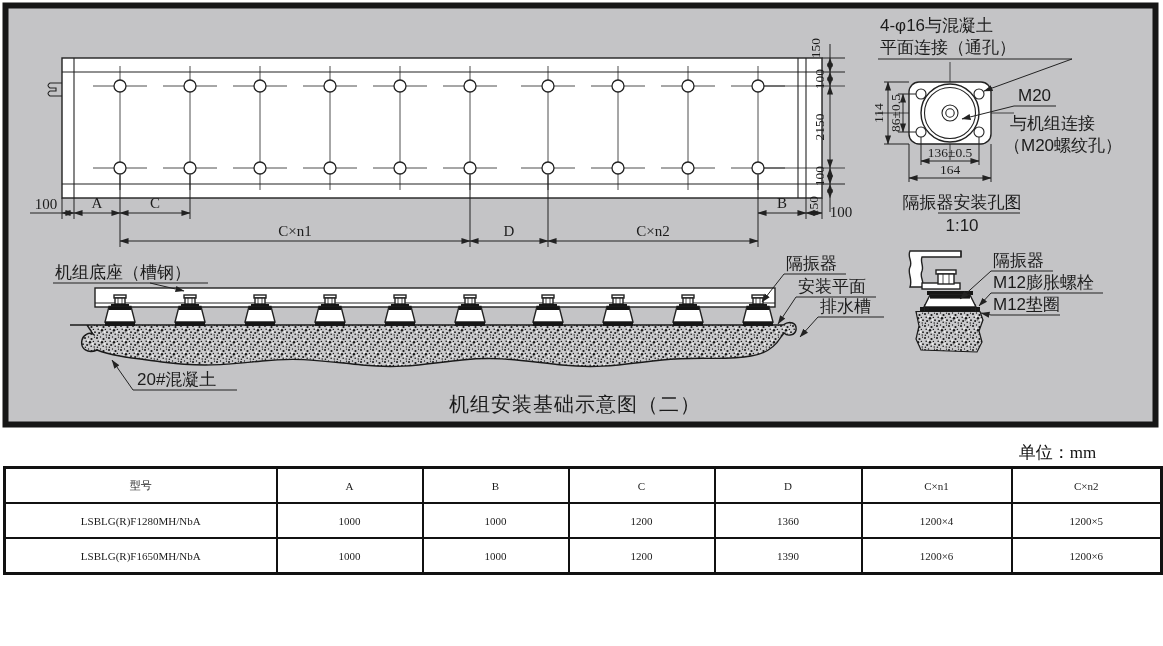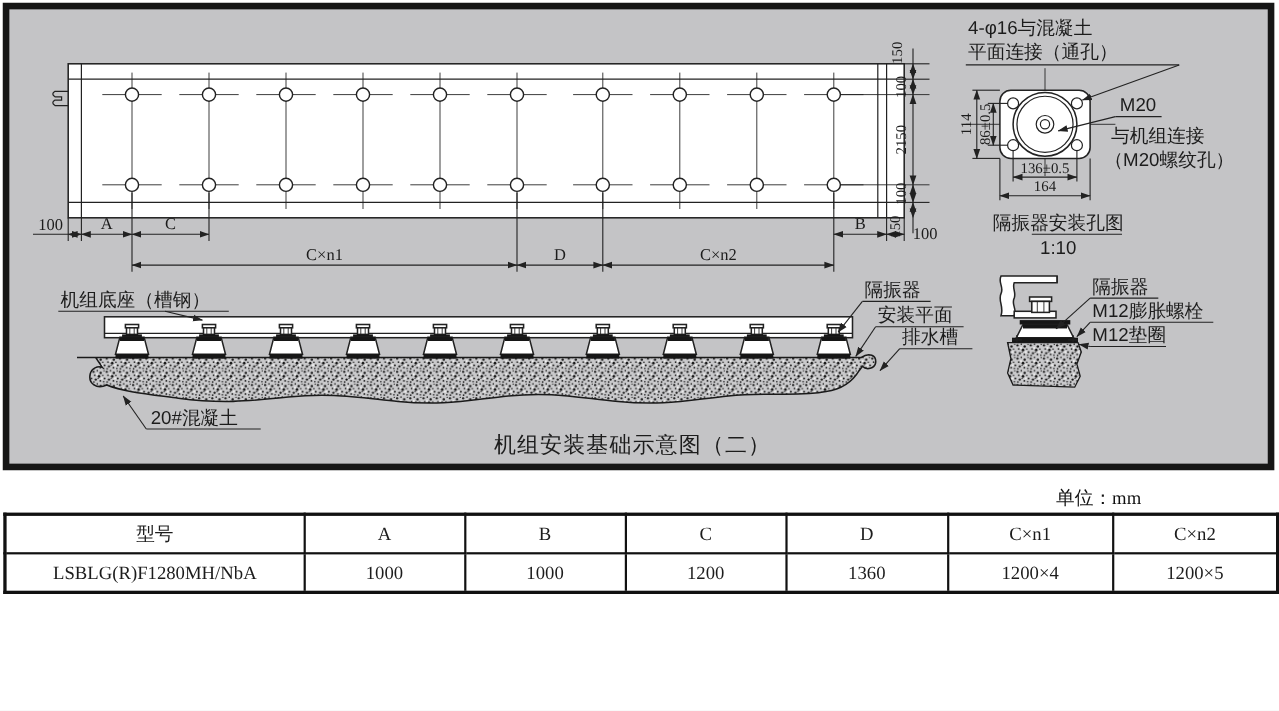--- a/index.html
+++ b/index.html
@@ -7,26 +7,26 @@
          font-family:"Liberation Sans",sans-serif;}
   svg text{fill:#1c1c1c;}
   .cn  {font-size:17px;font-family:"Liberation Sans",sans-serif;}
   .ttl {font-size:20px;letter-spacing:1px;font-family:"Liberation Sans",sans-serif;}
   .dim {font-size:15px;font-family:"Liberation Serif",serif;}
   .dms {font-size:13.5px;font-family:"Liberation Serif",serif;}
   .ln2 {stroke:#222;stroke-width:1.1;fill:none;}
   .lnt {stroke:#222;stroke-width:.8;fill:none;}
   .dl  {stroke:#222;stroke-width:1;fill:none;}
   .wf  {fill:#ffffff;stroke:#222;stroke-width:1.4;}
-  .unit-note{position:absolute;top:441px;left:960px;width:195px;text-align:left;
+  .unit-note{position:absolute;top:441px;left:960px;width:195px;text-align:center;
              font-size:17px;color:#111;}
   .unit-note .mm{font-family:"Liberation Serif",serif;}
   table.spec{position:absolute;left:3px;top:466px;width:1157px;border-collapse:collapse;
              table-layout:fixed;border:3px solid #111;color:#1c1c1c;
-             font-family:"Liberation Serif",serif;font-size:17px;}
+             font-family:"Liberation Serif",serif;font-size:11px;}
   table.spec td{border:2px solid #111;height:33px;text-align:center;padding:0;
                 white-space:nowrap;overflow:hidden;}
 </style>
 </head>
 <body>
 
 <div class="stage">
 
   <svg width="1163" height="432" viewBox="0 0 1163 432">
     <defs>
@@ -418,15 +418,24 @@
         </tr>
         <tr>
           <td>LSBLG(R)F1280MH/NbA</td>
           <td>1000</td>
           <td>1000</td>
           <td>1200</td>
           <td>1360</td>
           <td>1200×4</td>
           <td>1200×5</td>
         </tr>
+        <tr>
+          <td>LSBLG(R)F1650MH/NbA</td>
+          <td>1000</td>
+          <td>1000</td>
+          <td>1200</td>
+          <td>1390</td>
+          <td>1200×6</td>
+          <td>1200×6</td>
+        </tr>
       </tbody>
     </table>
 </div>
 
 </body></html>

